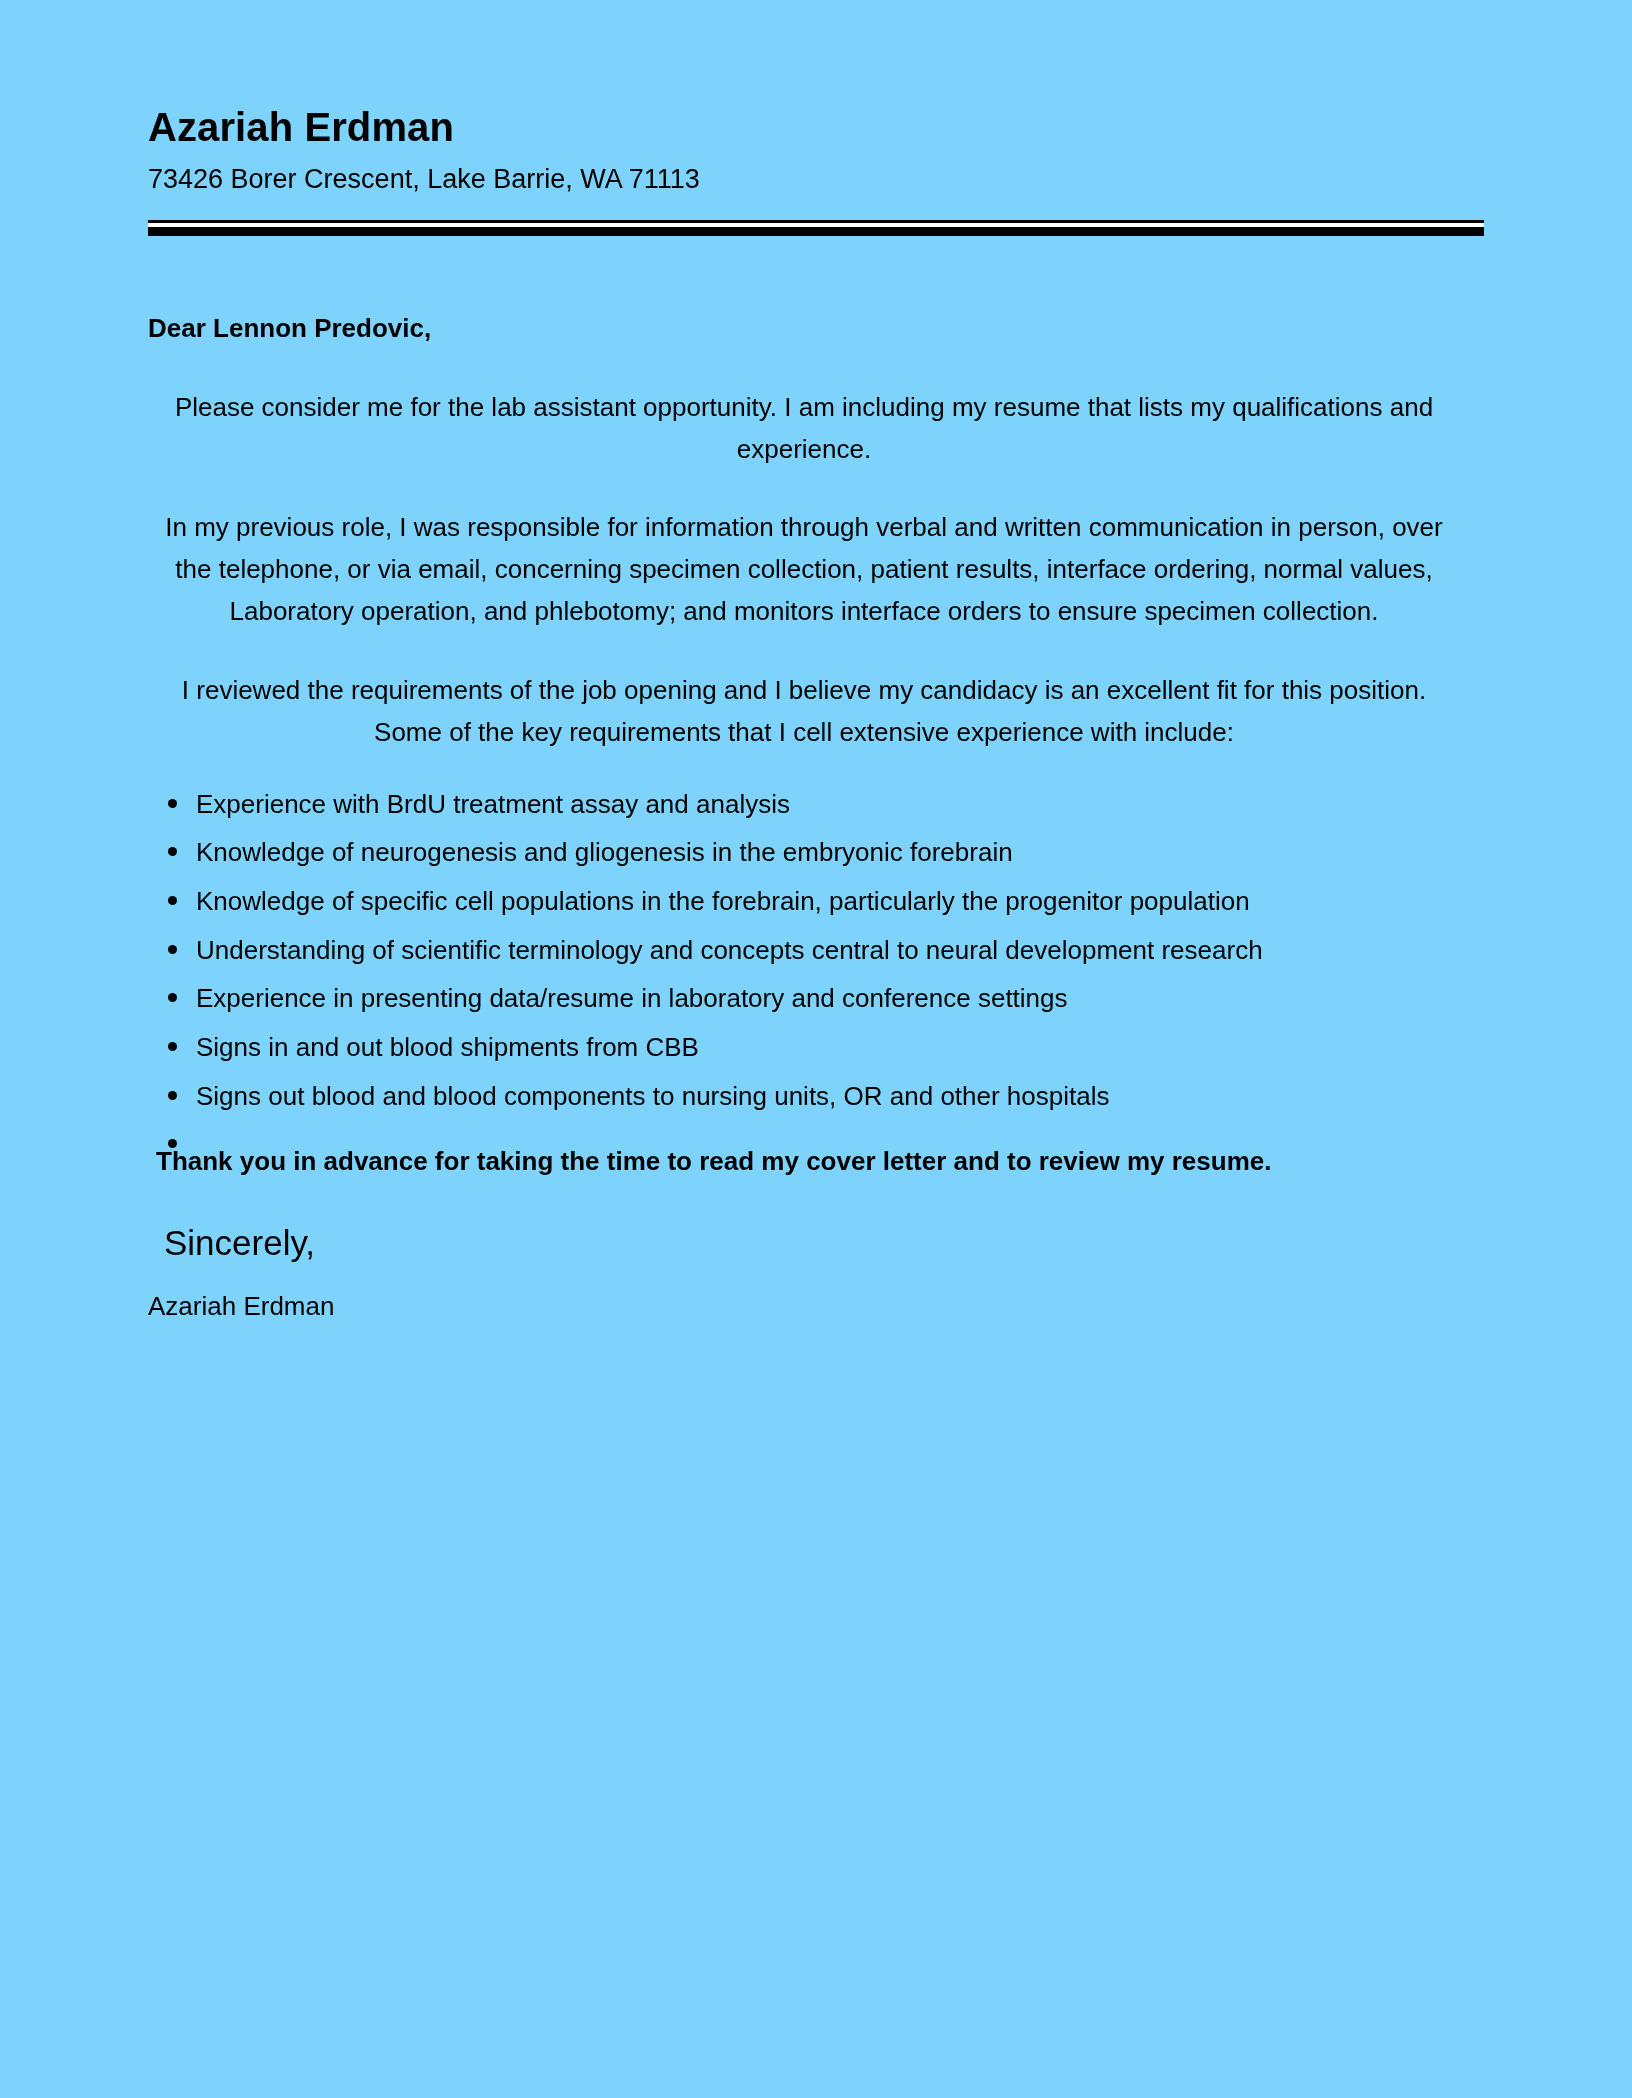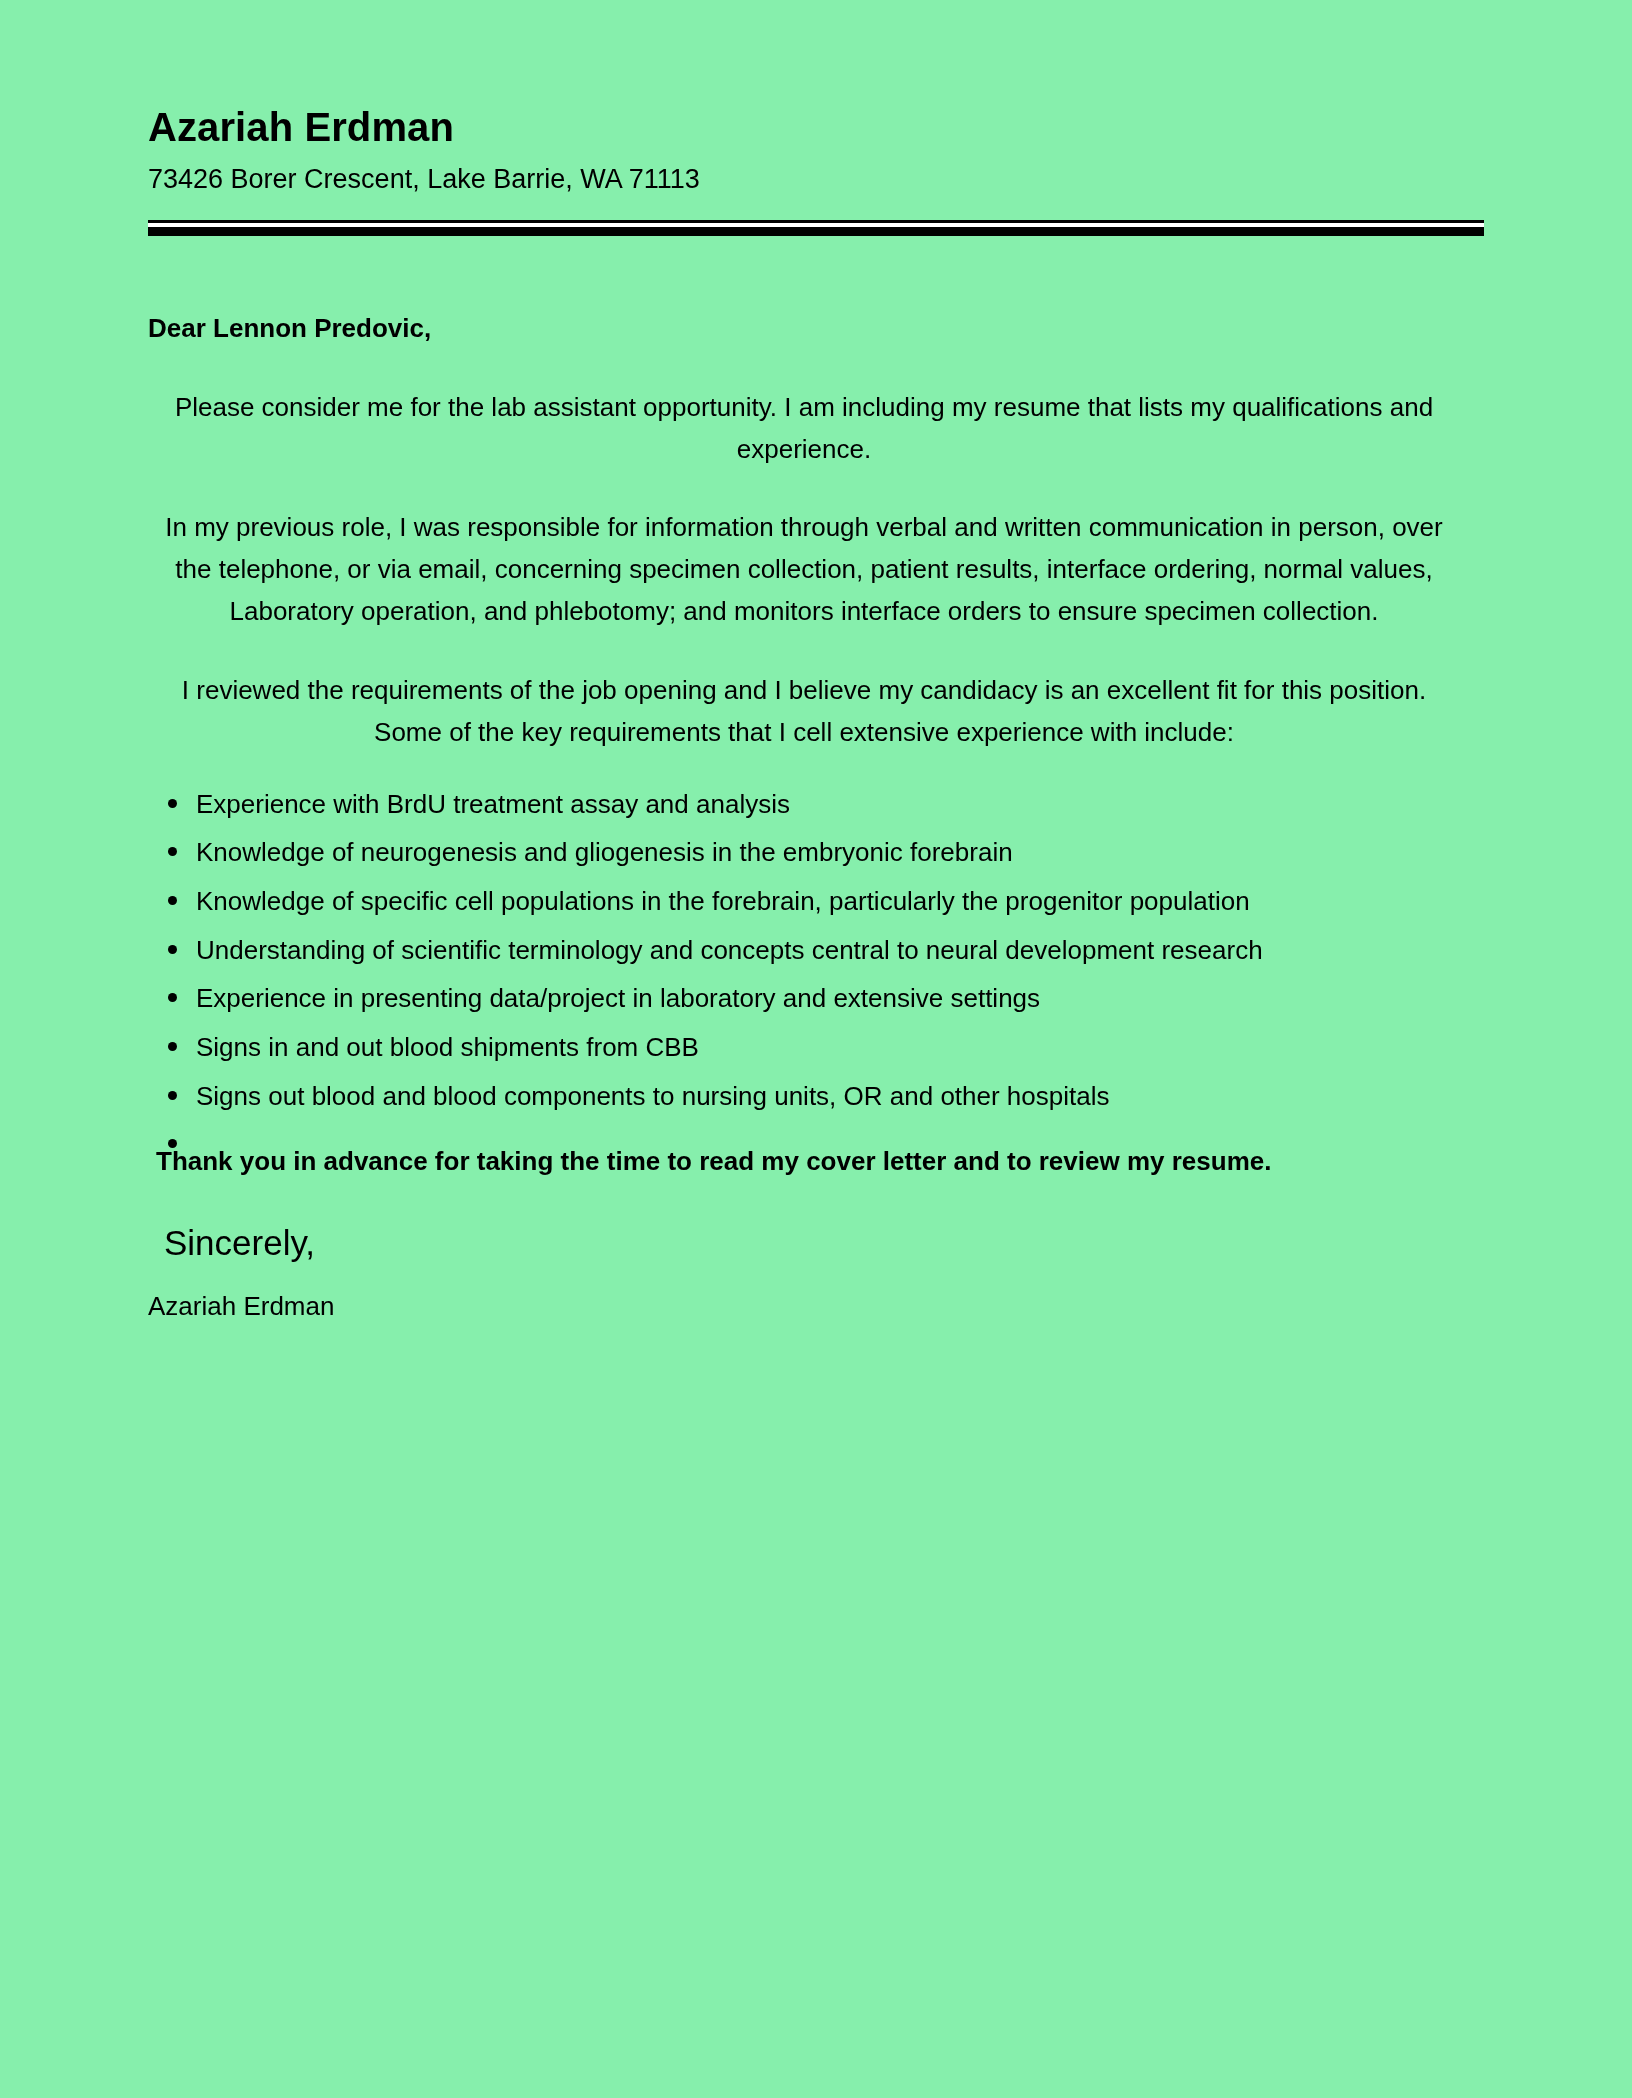--- a/index.html
+++ b/index.html
@@ -9,21 +9,21 @@
   }
   body {
     font-family: "Liberation Sans", sans-serif;
     color: #000000;
   }
   .page {
     position: relative;
     width: 1632px;
     height: 2098px;
     margin: 0 auto;
-    background: #86efac;
+    background: #7dd3fc;
     box-sizing: border-box;
     overflow: hidden;
   }
   .sheet {
     position: absolute;
     left: 148px;
     top: 0;
     width: 1336px;
     height: 2098px;
   }
@@ -163,21 +163,21 @@
         <li>
           <span class="dot"></span>
           <span>Knowledge of specific cell populations in the forebrain, particularly the progenitor population</span>
         </li>
         <li>
           <span class="dot"></span>
           <span>Understanding of scientific terminology and concepts central to neural development research</span>
         </li>
         <li>
           <span class="dot"></span>
-          <span>Experience in presenting data/project in laboratory and extensive settings</span>
+          <span>Experience in presenting data/resume in laboratory and conference settings</span>
         </li>
         <li>
           <span class="dot"></span>
           <span>Signs in and out blood shipments from CBB</span>
         </li>
         <li>
           <span class="dot"></span>
           <span>Signs out blood and blood components to nursing units, OR and other hospitals</span>
         </li>
         <li>

